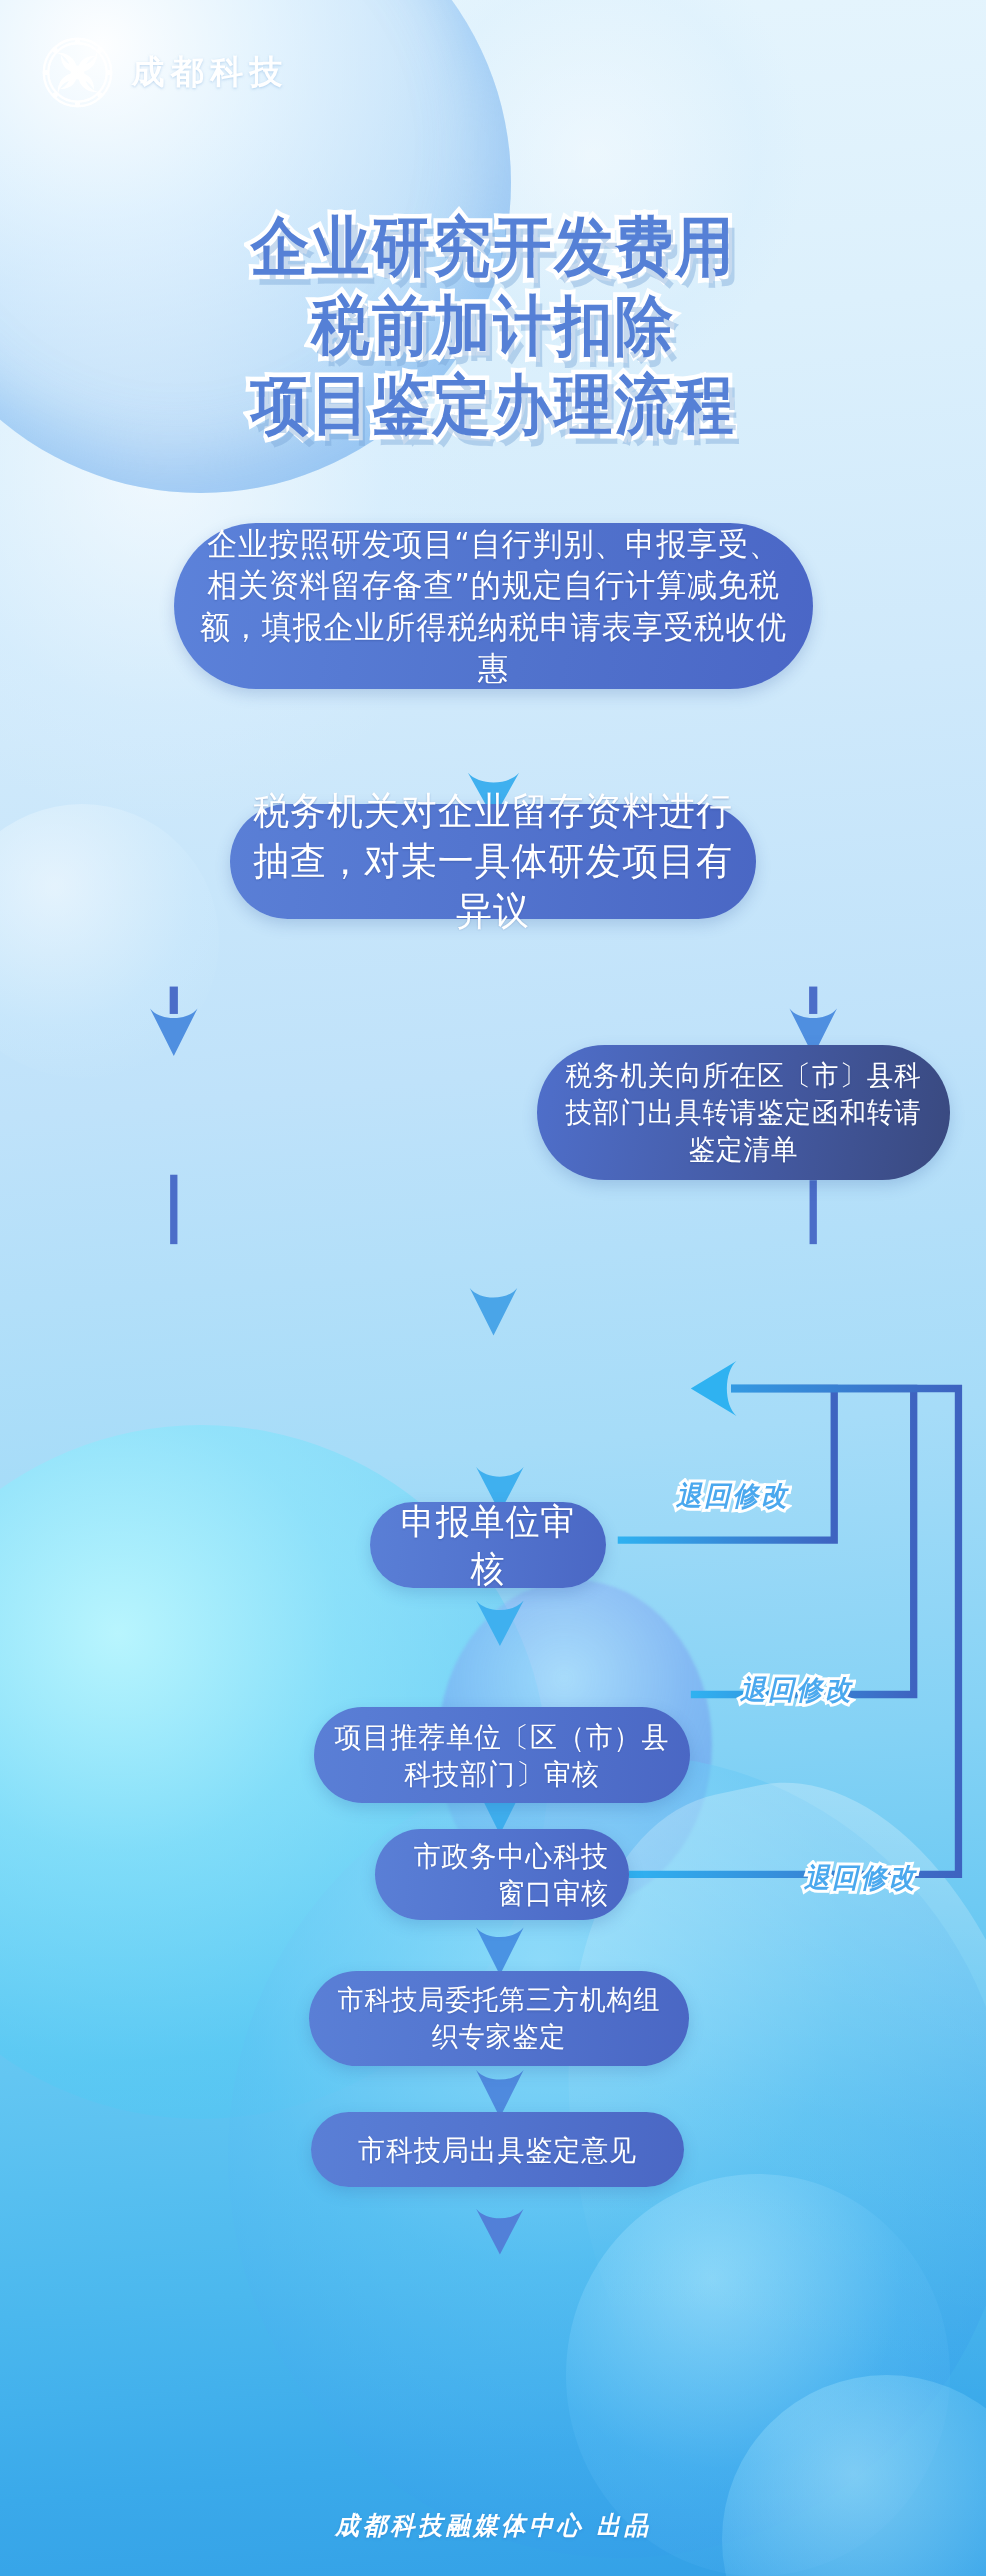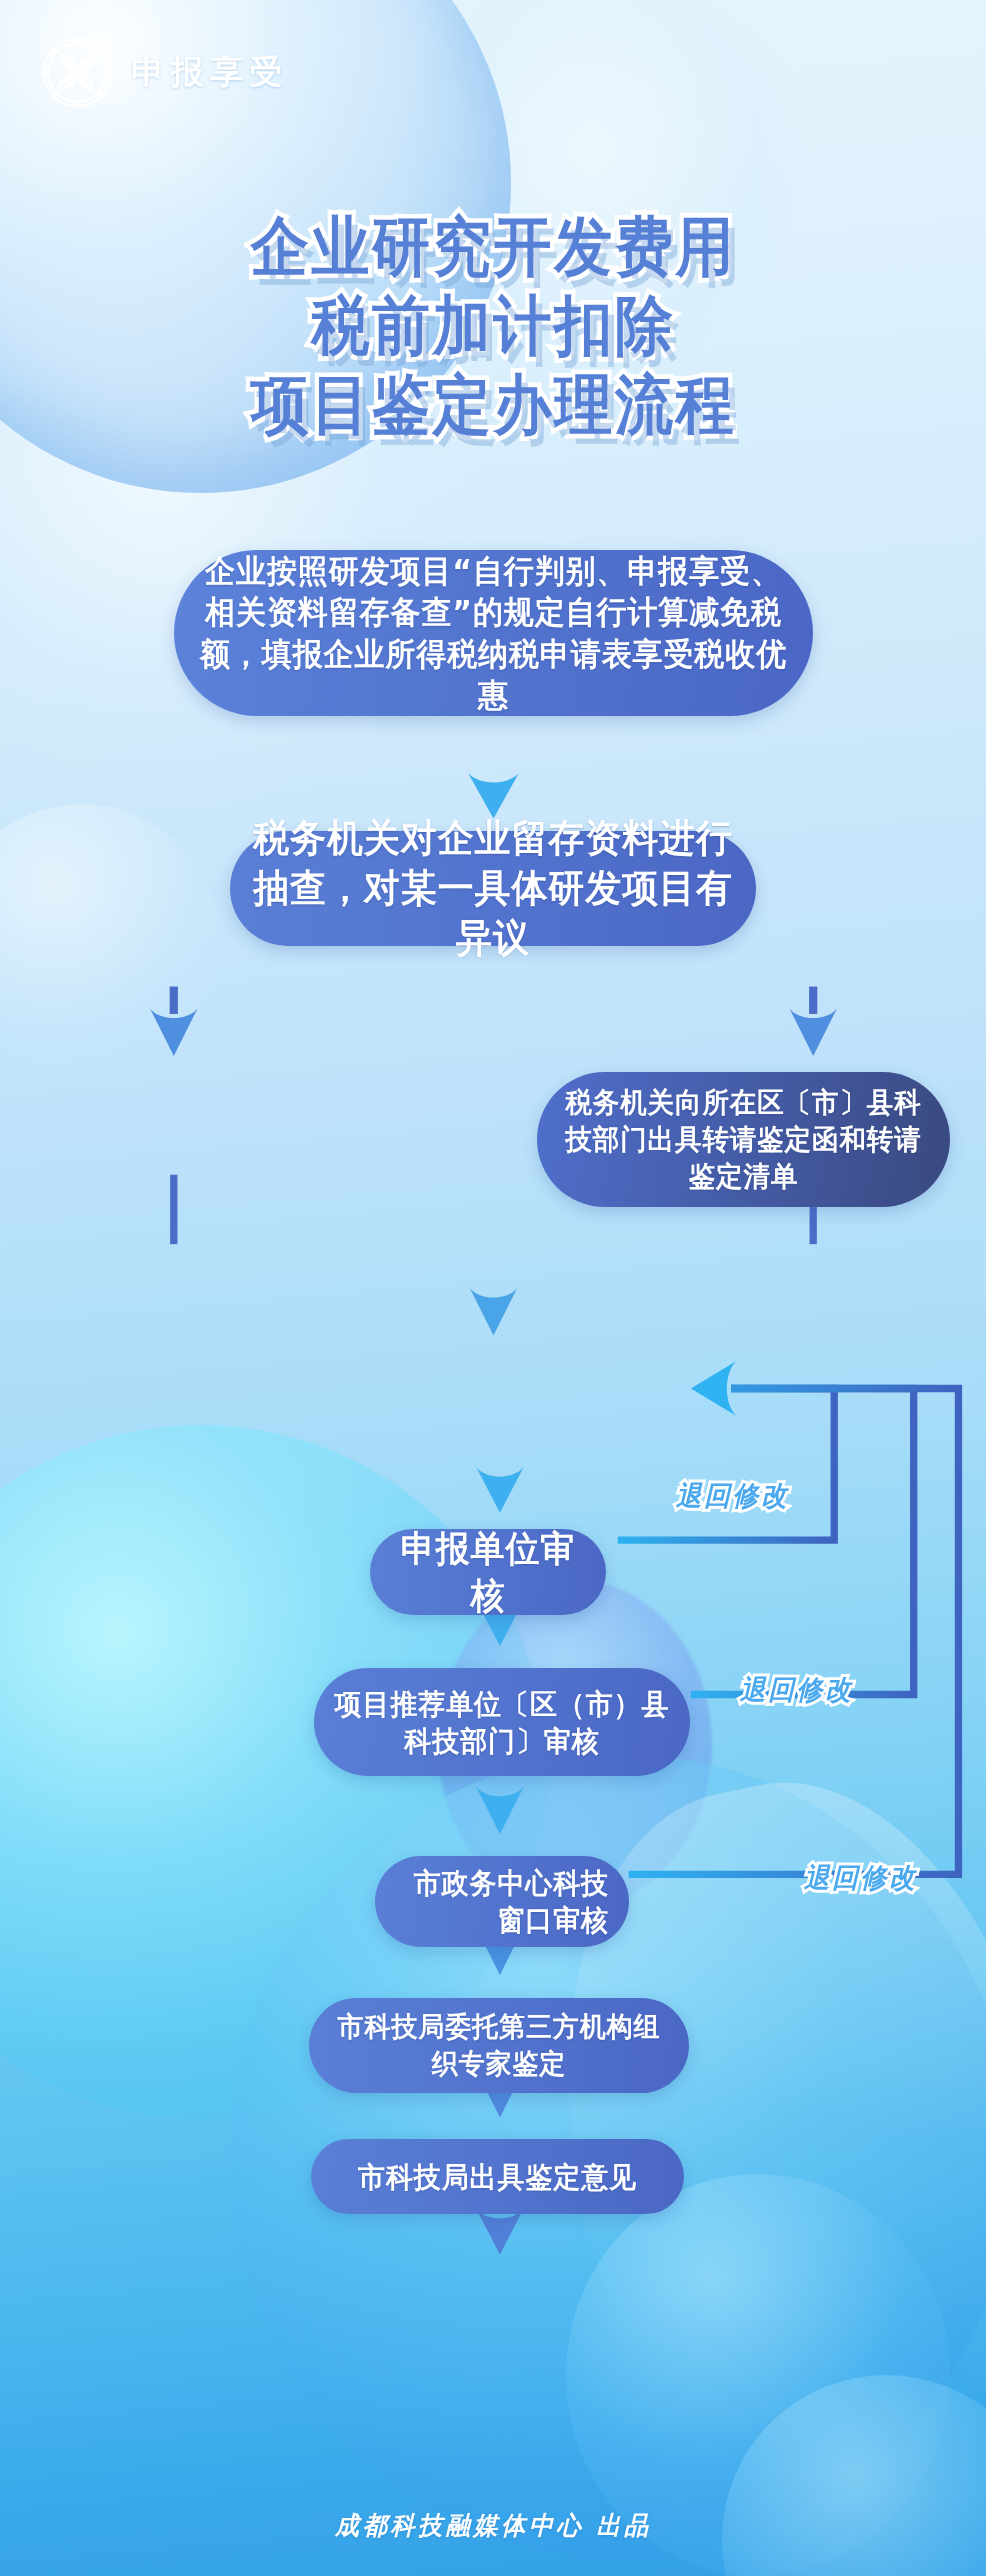--- a/index.html
+++ b/index.html
@@ -48,37 +48,37 @@
            color:#5580d6; display:block;
            -webkit-text-stroke:8.2px #ffffff; paint-order:stroke fill;
            text-shadow:6.4px 8.2px 0 rgba(120,165,215,0.42);
            transform:scaleY(1.12); }
 
   
   .flow { position:absolute; inset:0; }
   svg.conn { position:absolute; left:0; top:0; width:987px; height:2576px; overflow:visible; }
 
   .node { position:absolute; display:flex; align-items:center; justify-content:center;
-          text-align:center; color:#ffffff; font-weight:700;
+          text-align:center; color:#ffffff; font-weight:400;
           border-radius:913px; padding:16px 20px;
           box-shadow:0 5.5px 14.6px rgba(45,85,160,0.22);
-          background:linear-gradient(95deg,#5a7fd6 0%,#5375cf 45%,#4a67c4 100%);margin-top:27px; }
+          background:linear-gradient(95deg,#5a7fd6 0%,#5375cf 45%,#4a67c4 100%); }
   .node span { display:block; line-height:1.30; letter-spacing:0.9px;
                text-shadow:0 0.9px 1.8px rgba(30,60,130,0.30); transform:scaleY(1.06); }
 
   .n1  { left:174px; top:523px;  width:639px; height:166px; font-size:30px;
          background:linear-gradient(100deg,#5c82da 0%,#5173cd 55%,#4a66c6 100%); }
   .n2  { left:230px; top:804px;  width:526px; height:115px; font-size:36px; }
   .n3  { left:44px;  top:1049px; width:413px; height:126px; font-size:26.5px;
          background:linear-gradient(100deg,#5f86dd 0%,#5476d0 100%); }
   .n4  { left:537px; top:1045px; width:413px; height:135px; font-size:26.5px;
          background:linear-gradient(100deg,#4f6fcb 0%,#43589f 60%,#39497f 100%); }
   .n5  { left:280px; top:1332px; width:440px; height:111px; font-size:28px; }
   .n6  { left:370px; top:1502px; width:236px; height:86px;  font-size:34px; }
-  .n7  { left:314px; top:1641px; width:376px; height:108px; font-size:27px; }
+  .n7  { left:314px; top:1707px; width:376px; height:96px; font-size:27px; }
   .n8  { left:375px; top:1829px; width:254px; height:91px; font-size:27px;text-align:right; }
   .n9  { left:309px; top:1971px; width:380px; height:95px; font-size:26px; }
   .n10 { left:311px; top:2112px; width:373px; height:75px;  font-size:27px; }
   .n11 { left:296px; top:2249px; width:395px; height:95px; font-size:27px; }
 
   .ret { position:absolute; font-size:25.6px; font-weight:900; color:#4aa8ee;
          letter-spacing:2.7px; -webkit-text-stroke:5.5px #ffffff; paint-order:stroke fill;
          font-style:italic; transform:scaleY(1.06); white-space:nowrap; }
   .r1 { left:676px; top:1478px; }
   .r2 { left:740px; top:1672px; }
@@ -119,21 +119,21 @@
       <circle cx="8" cy="50" r="3.4"></circle>
         <circle cx="20.3" cy="20.3" r="3.4"></circle>
     </g>
     <g fill="#ffffff">
       <path d="M50 50 C50 33,37 22,22 24 C34 27,41 36,41 50 C41 61,35 69,26 72 C40 73,50 64,50 50Z"></path>
       <path d="M50 50 C67 50,78 37,76 22 C73 34,64 41,50 41 C39 41,31 35,28 26 C27 40,36 50,50 50Z"></path>
       <path d="M50 50 C50 67,63 78,78 76 C66 73,59 64,59 50 C59 39,65 31,74 28 C60 27,50 36,50 50Z"></path>
       <path d="M50 50 C33 50,22 63,24 78 C27 66,36 59,50 59 C61 59,69 65,72 74 C73 60,64 50,50 50Z"></path>
     </g>
   </svg>
-  <div class="logo-text">申报享受</div>
+  <div class="logo-text">成都科技</div>
 </div>
 
 <div class="title">
   <span class="tline">企业研究开发费用</span>
   <span class="tline">税前加计扣除</span>
   <span class="tline">项目鉴定办理流程</span>
 </div>
 
 <div class="flow">
 

